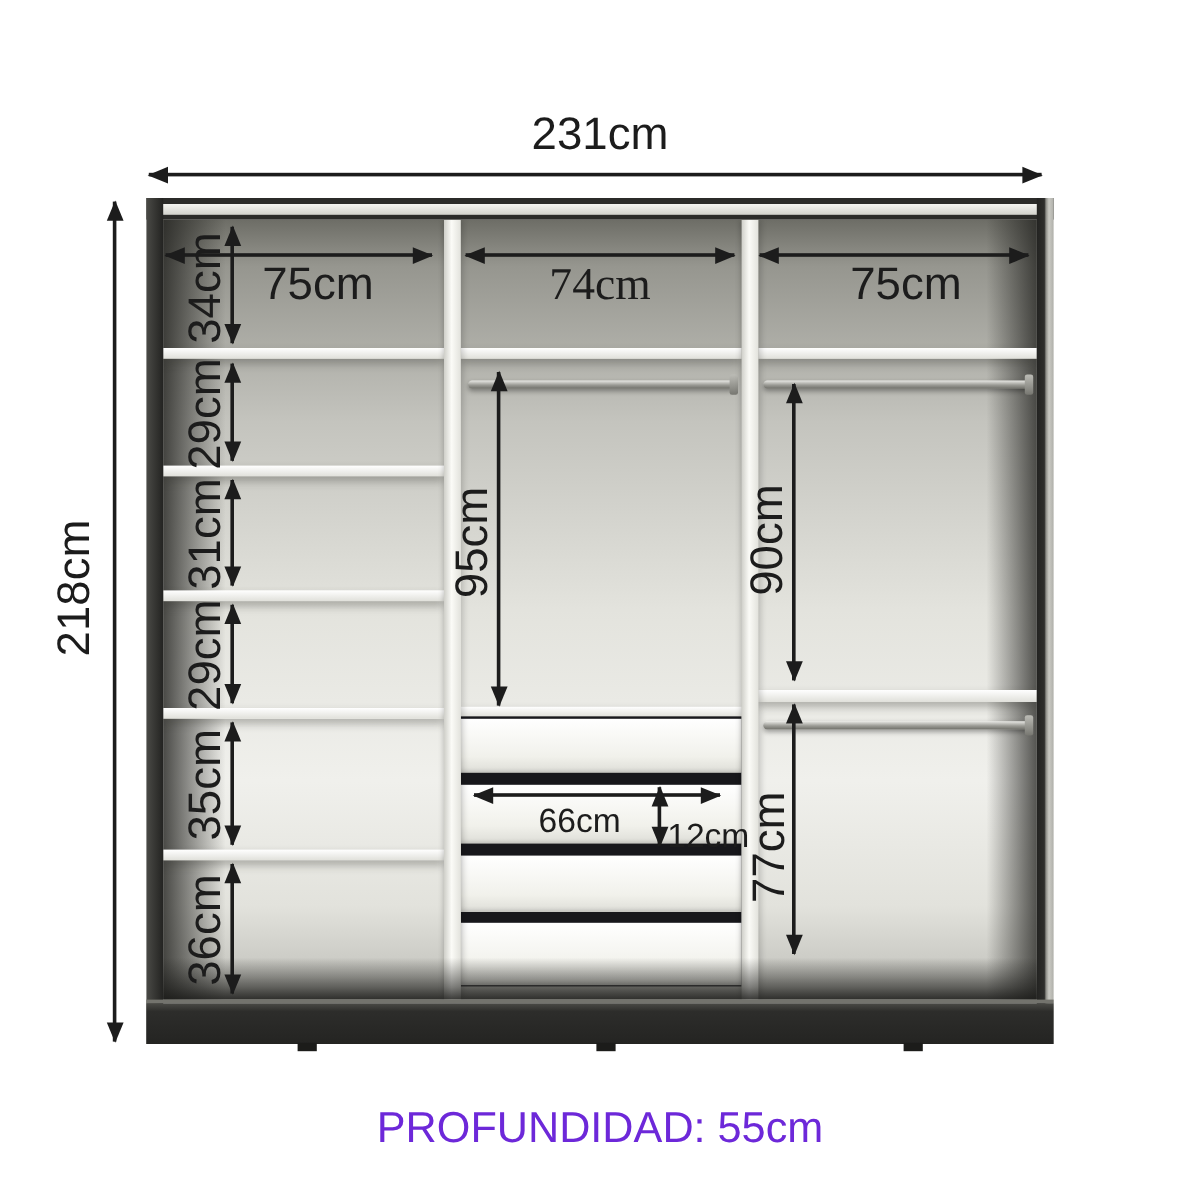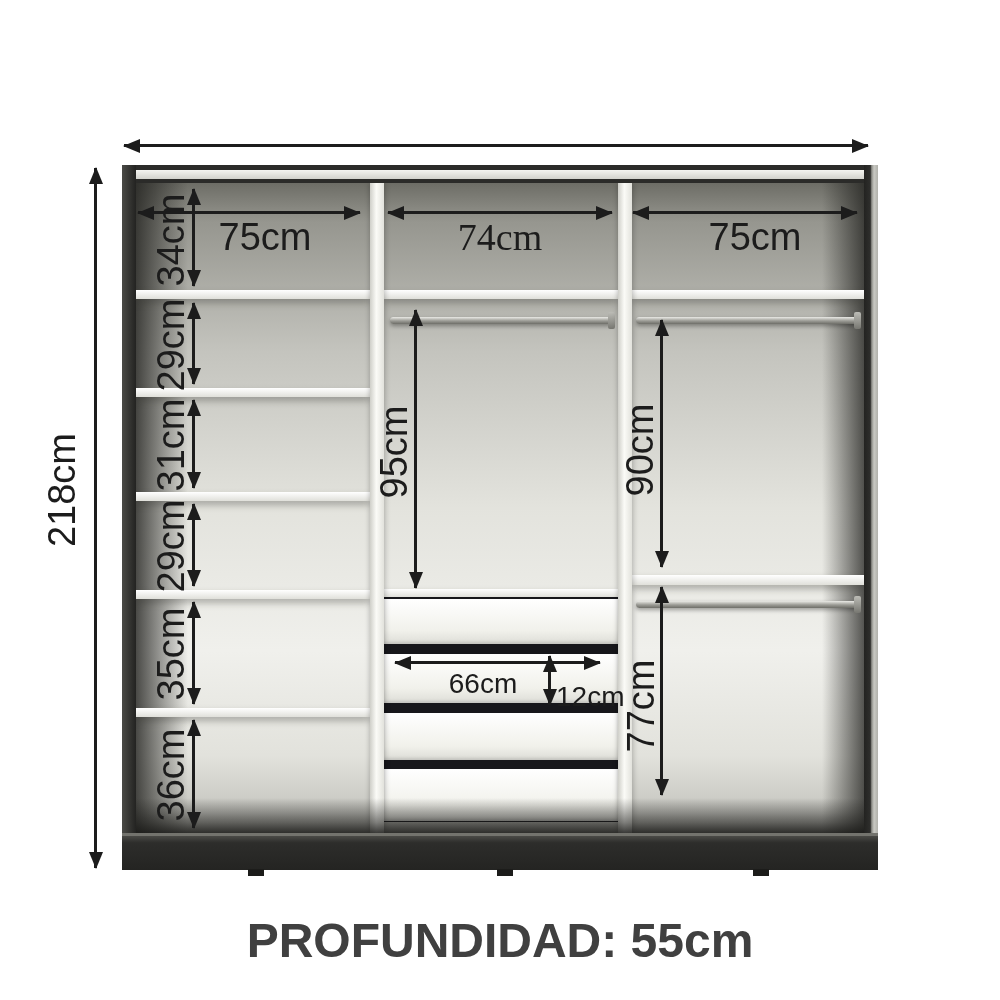--- a/index.html
+++ b/index.html
@@ -22,21 +22,21 @@
   .v-arrow::after{content:"";position:absolute;bottom:-1px;left:50%;transform:translateX(-50%);
     width:0;height:0;border-left:7px solid transparent;border-right:7px solid transparent;
     border-top:17px solid #1c1c1c;}
   
   .dim{position:absolute;transform:translate(-50%,-50%);font-size:38px;line-height:1;
     color:#1c1c1c;white-space:nowrap;}
   .dim.vert{transform:translate(-50%,-50%) rotate(-90deg);}
   .dim.small{font-size:28px;}
   .dim.left-align{transform:translate(0,-50%);}
   .depth-label{position:absolute;left:500px;top:940px;transform:translate(-50%,-50%);
-    font-size:48px;color:#404040;white-space:nowrap;font-weight:bold;}
+    font-size:36px;color:#6d28d9;white-space:nowrap;}
   
   .frame-top{position:absolute;left:122px;top:165px;width:756px;height:18px;background:#2b2b29;}
   .top-strip{position:absolute;left:131px;top:170px;width:738px;height:9px;
     background:linear-gradient(180deg,#f4f4f0,#d2d2cc);}
   .frame-left{position:absolute;left:122px;top:165px;width:14px;height:705px;
     background:linear-gradient(90deg,#4a4a46,#232321);}
   .frame-right{position:absolute;left:864px;top:165px;width:14px;height:705px;
     background:linear-gradient(90deg,#232321 0%,#2e2e2c 45%,#8f8f89 55%,#c9c9c3 72%,#b0b0aa 100%);}
   .interior{position:absolute;left:136px;top:183px;width:728px;height:650px;
     background:linear-gradient(180deg,#6d6d66 0%,#96968f 6%,#c4c4be 26%,#e3e3dd 50%,
@@ -127,20 +127,21 @@
   <div class="v-arrow" style="left:192px;top:602px;height:102px;"></div>
   <div class="v-arrow" style="left:192px;top:720px;height:108px;"></div>
 
   <div class="v-arrow" style="left:414px;top:310px;height:278px;"></div>
   <div class="v-arrow" style="left:660px;top:320px;height:247px;"></div>
   <div class="v-arrow" style="left:660px;top:587px;height:208px;"></div>
 
   <div class="h-arrow" style="left:395px;top:661px;width:205px;"></div>
   <div class="v-arrow" style="left:548px;top:656px;height:49px;"></div>
 
+  <div class="dim" style="left:500px;top:112px;">231cm</div>
   <div class="dim vert" style="left:62px;top:490px;">218cm</div>
 
   <div class="dim" style="left:265px;top:237px;">75cm</div>
   <div class="dim" style="left:500px;top:237px;font-family:Liberation Serif, serif;">74cm</div>
   <div class="dim" style="left:755px;top:237px;">75cm</div>
 
   <div class="dim vert" style="left:171px;top:240px;">34cm</div>
   <div class="dim vert" style="left:171px;top:345px;">29cm</div>
   <div class="dim vert" style="left:171px;top:445px;">31cm</div>
   <div class="dim vert" style="left:171px;top:546px;">29cm</div>

